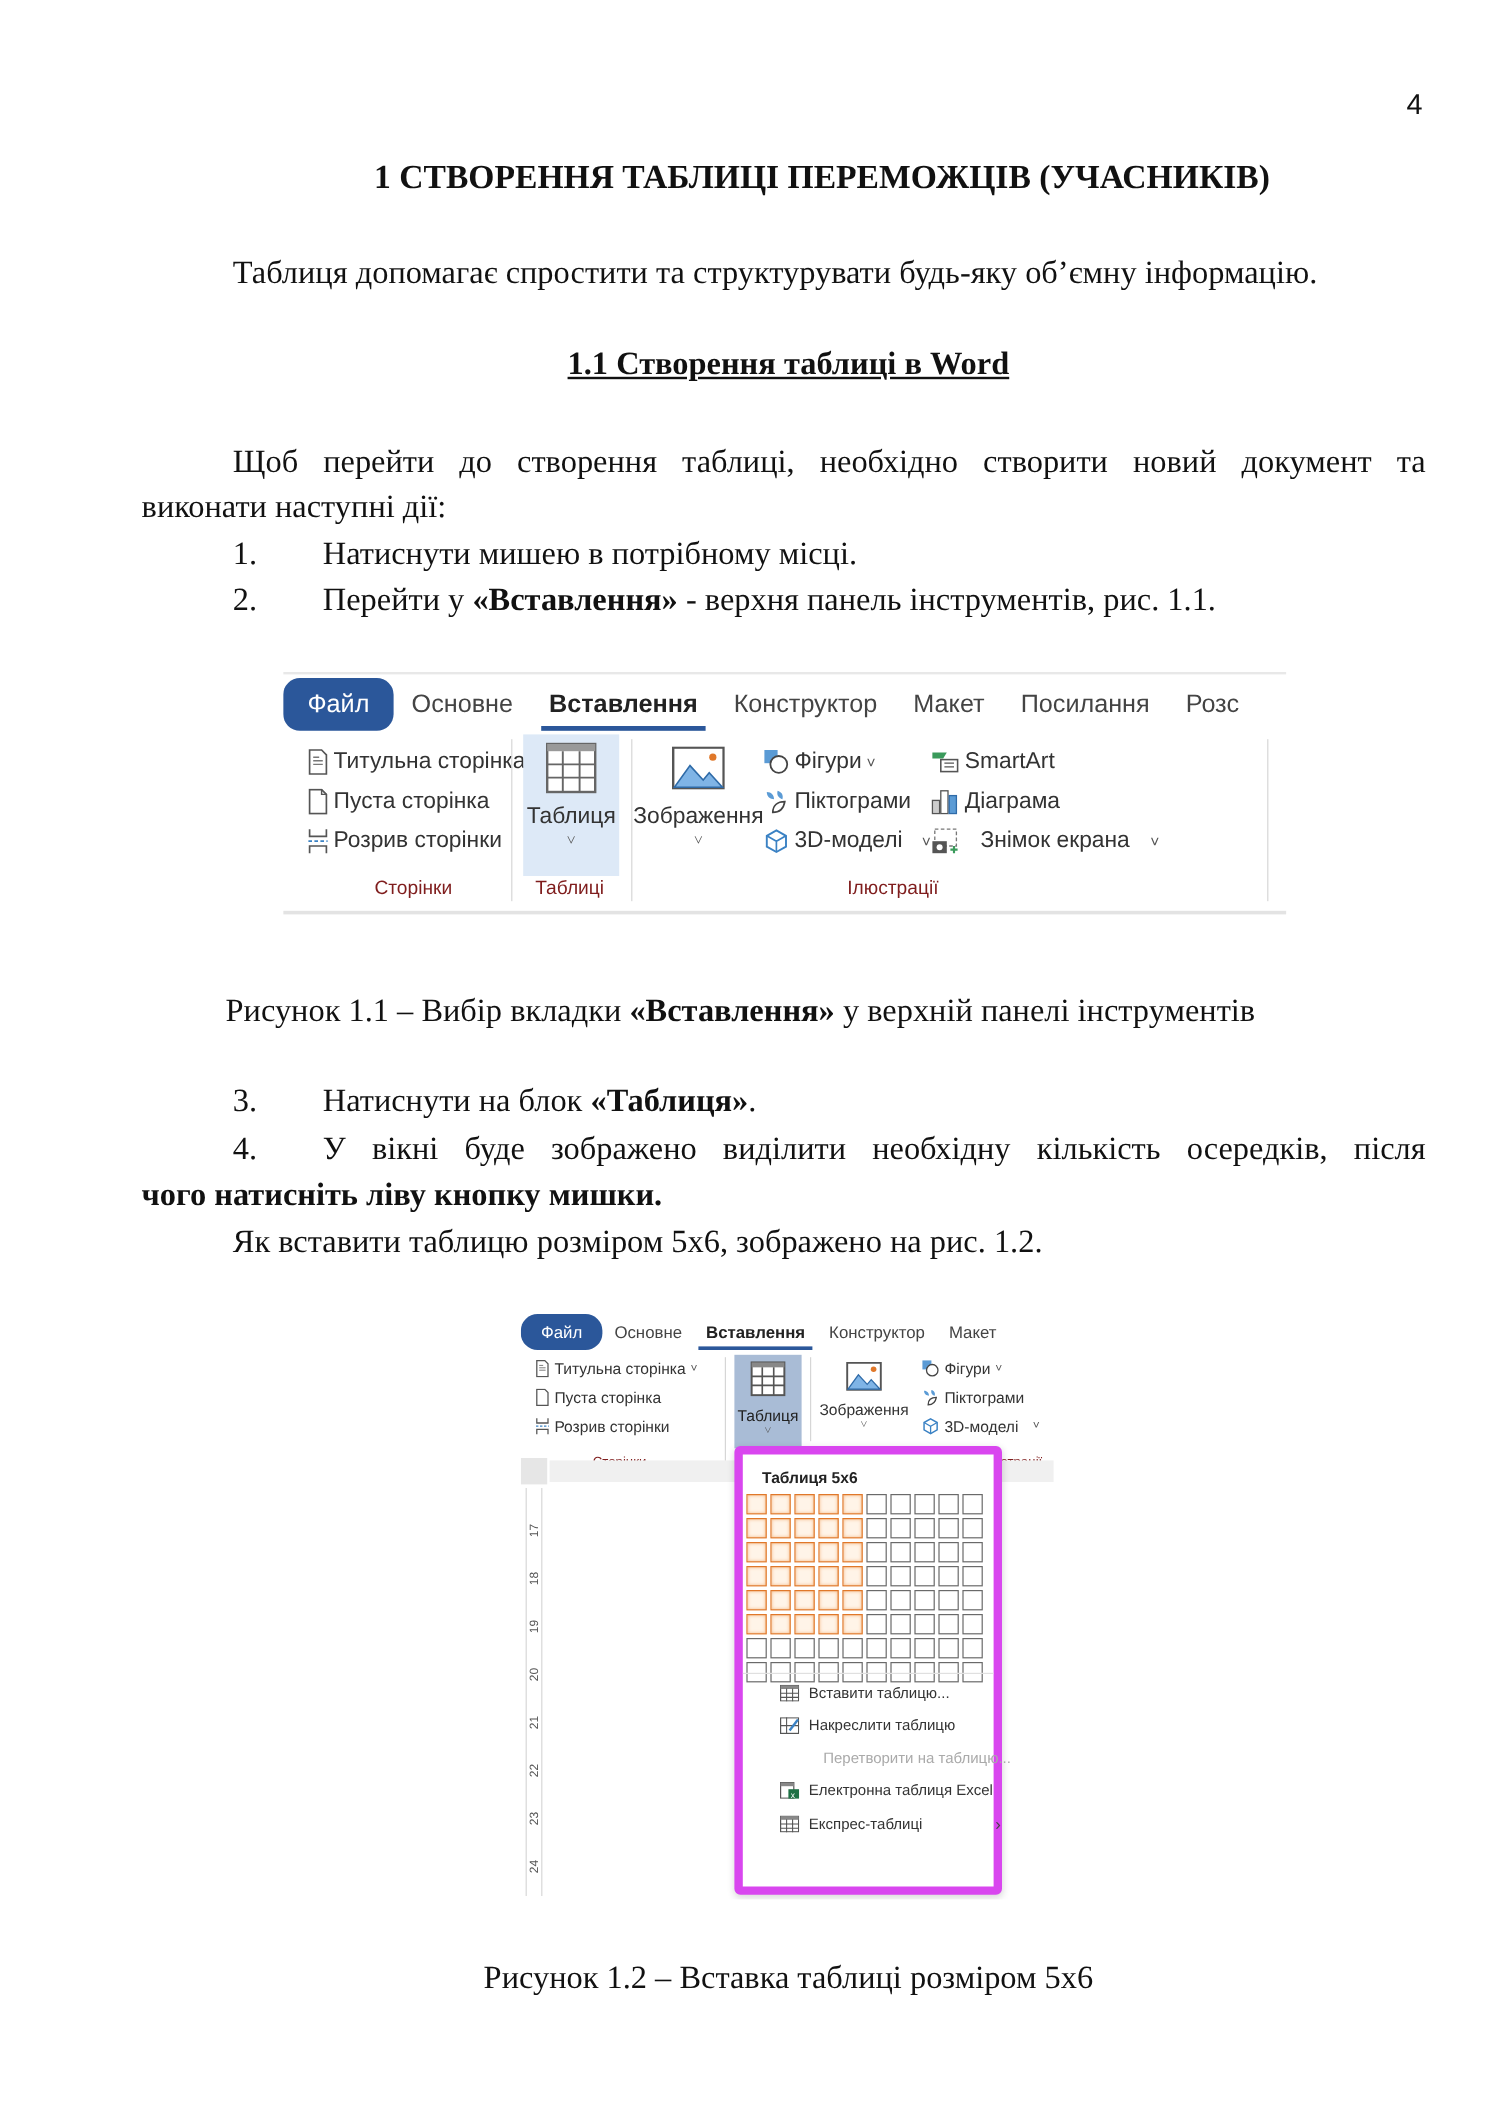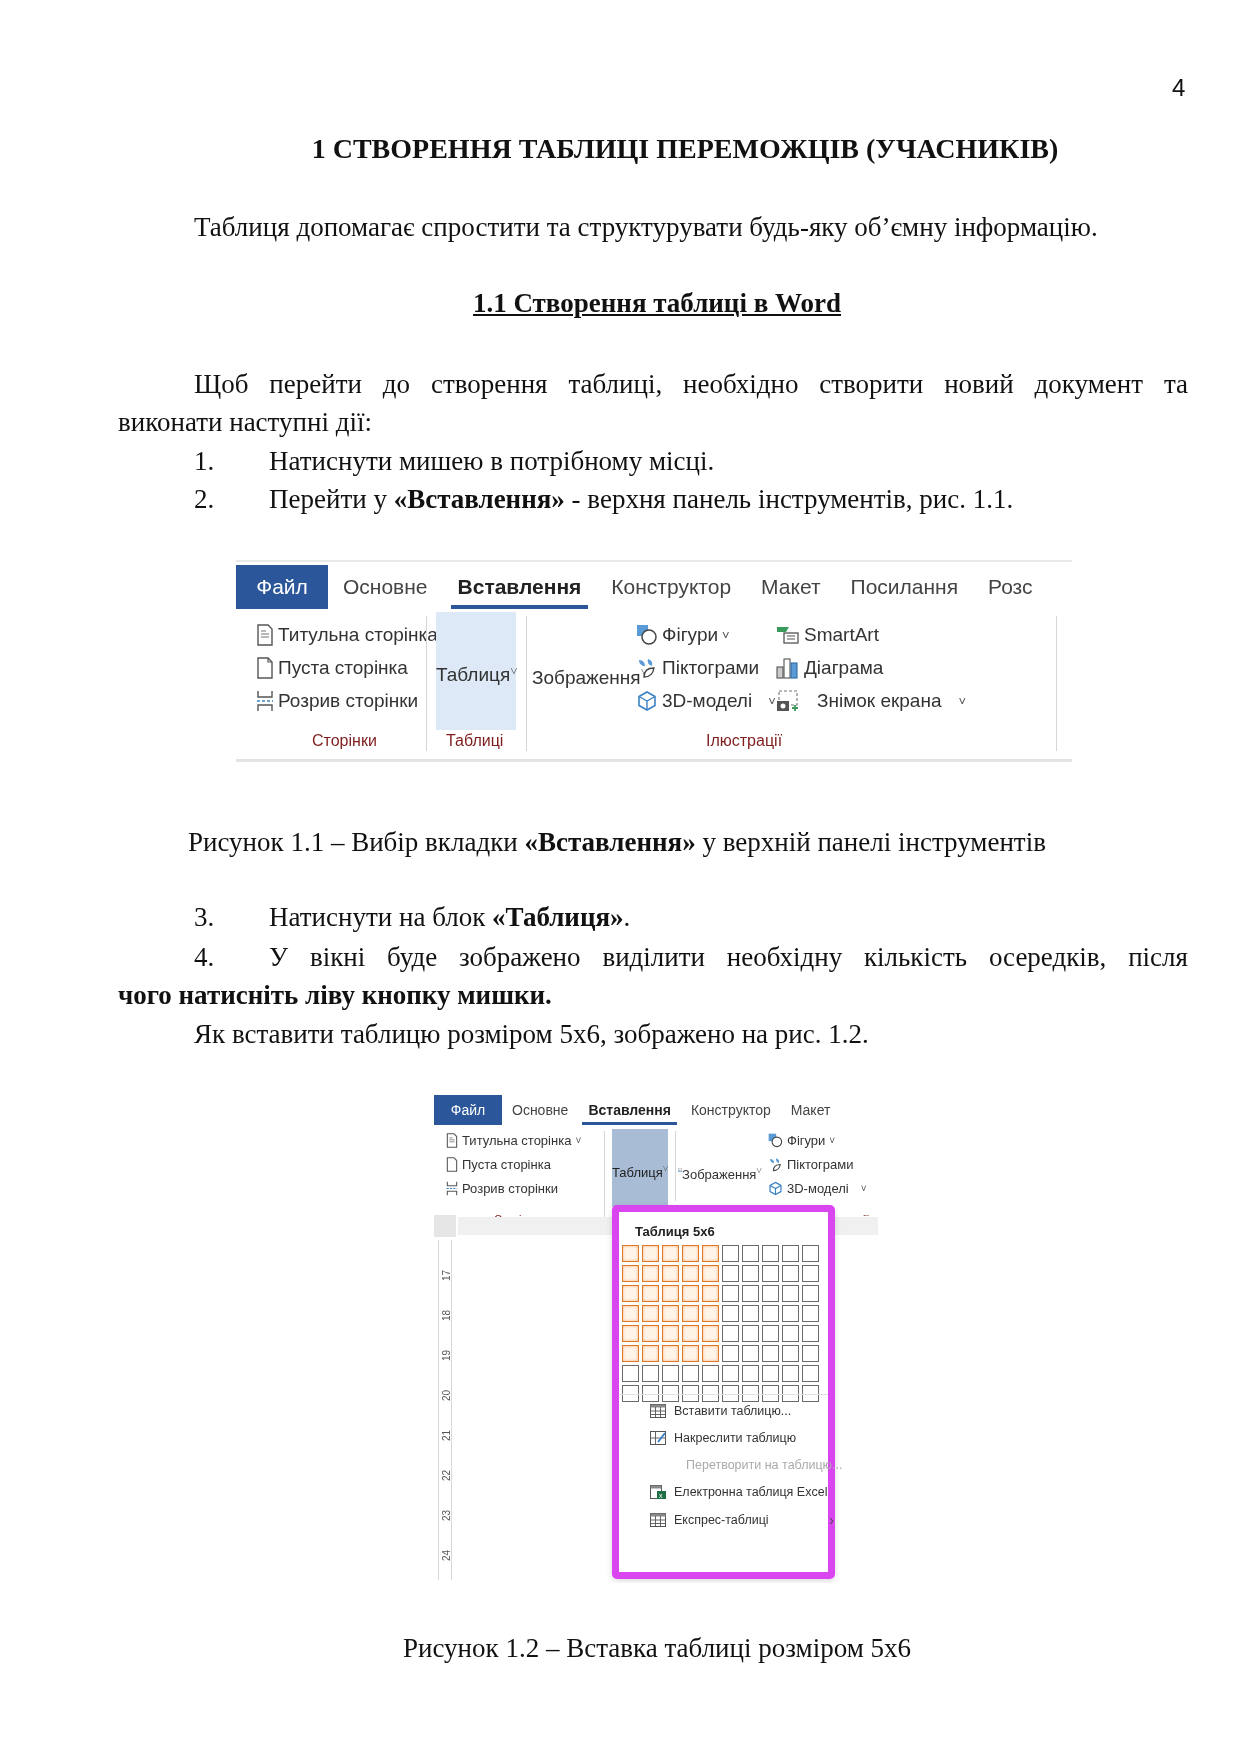--- a/index.html
+++ b/index.html
@@ -14,30 +14,30 @@
   .para { left: 118px; width: 1070px; }
   .justify { text-align: justify; text-align-last: justify; }
   .indent { text-indent: 76px; }
   .num { display: inline-block; width: 75px; }
   #section-title { left: 0; width: 1314px; top: 286px; font-weight: bold; text-decoration: underline; text-align: center; }
 
   
   #fig1 { left: 236px; top: 560px; width: 836px; height: 212px; background: #fff; overflow: hidden; }
   #fig1 .topline { position: absolute; left: 0; top: 0; width: 836px; height: 2px; background: #e8e8e8; }
   .tabs { position: absolute; left: 0; top: 5px; height: 44px; display: flex; align-items: center; }
-  .tab { font-family: "Liberation Sans", sans-serif; font-size: 21px; color: #444; padding: 0 15px; height: 44px; line-height: 44px; position: relative; }
+  .tab { font-family: "Liberation Sans", sans-serif; font-size: 21px; color: #444; padding: 0 15px; height: 44px; line-height: 44px; position: relative; border-radius: 14px; }
   .tab.file { background: #2b579a; color: #fff; width: 92px; text-align: center; padding: 0; }
   .tab.active { font-weight: bold; color: #222; }
   .tab.active::after { content: ""; position: absolute; left: 8px; right: 8px; bottom: 0; height: 4px; background: #2b579a; }
   .ribbon-item { position: absolute; font-family: "Liberation Sans", sans-serif; font-size: 19px; color: #333; white-space: nowrap; display: flex; align-items: center; gap: 4px; }
   .group-label { position: absolute; font-family: "Liberation Sans", sans-serif; font-size: 16px; color: #7f1d1d; white-space: nowrap; }
   .vsep { position: absolute; width: 1px; background: #d6d6d6; }
   .bottomline { position: absolute; left: 0; width: 836px; height: 3px; background: #e3e3e3; }
   .chev { font-size: 13px; color: #555; }
-  .bigbtn { position: absolute; display: flex; align-items: center; }
+  .bigbtn { position: absolute; display: flex; flex-direction: column; align-items: center; }
   .tbl-btn { background: #dde9f7; }
 
   
   #fig2 { left: 434px; top: 1095px; width: 446px; height: 488px; background: #fff; overflow: hidden; }
   #fig2 .tab { font-size: 14px; height: 30px; line-height: 30px; padding: 0 10px; }
   #fig2 .tab.file { width: 68px; }
   #fig2 .tab.active::after { height: 3px; left: 4px; right: 4px; }
   #fig2 .ribbon-item { font-size: 13px; }
   #fig2 .group-label { font-size: 11px; }
   .popup { position: absolute; left: 178px; top: 110px; width: 223px; height: 374px; background: #fff;

